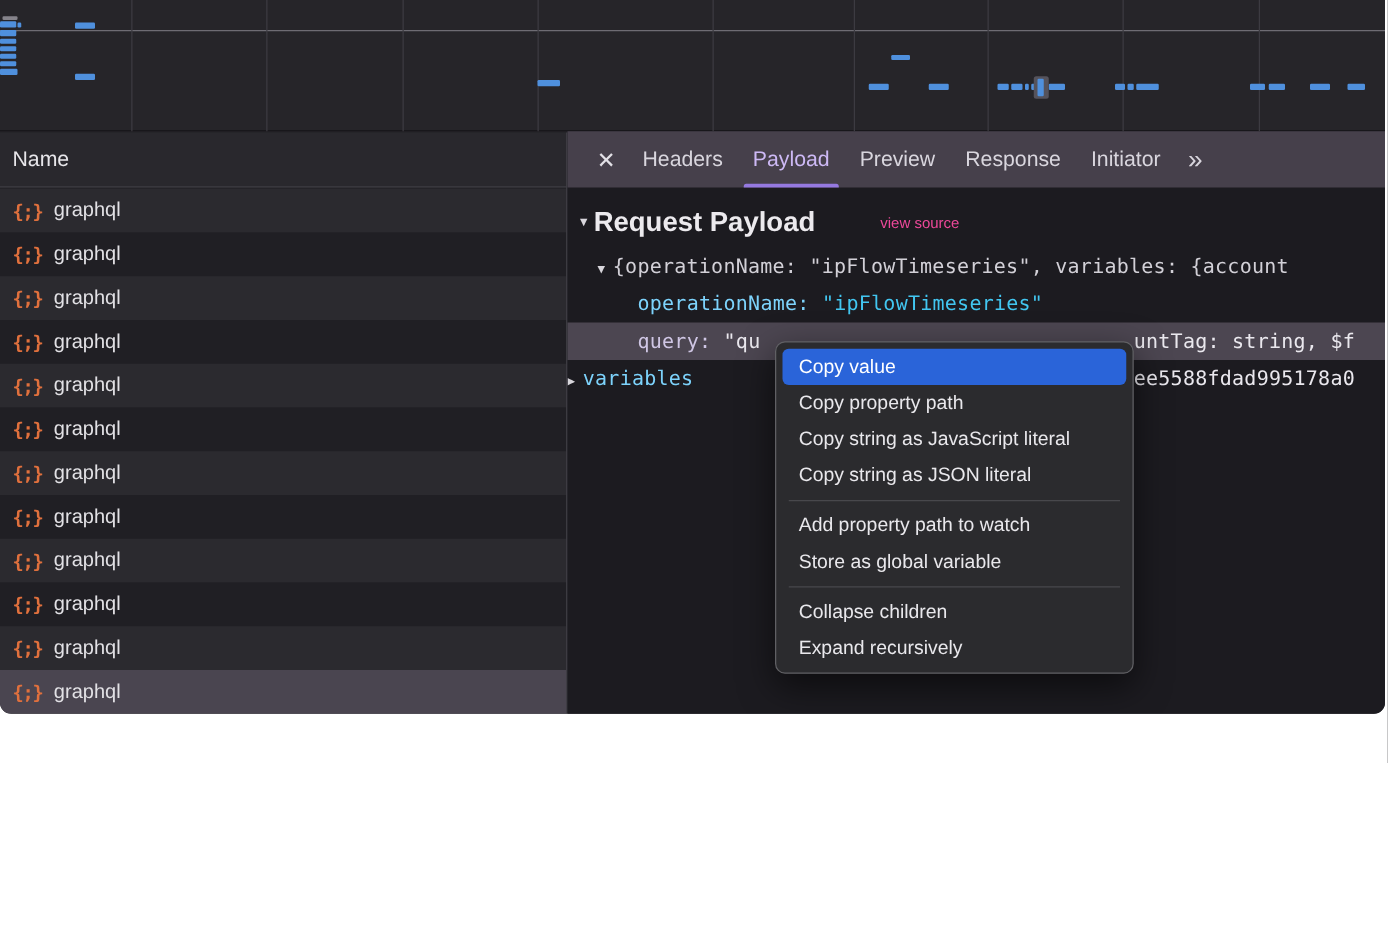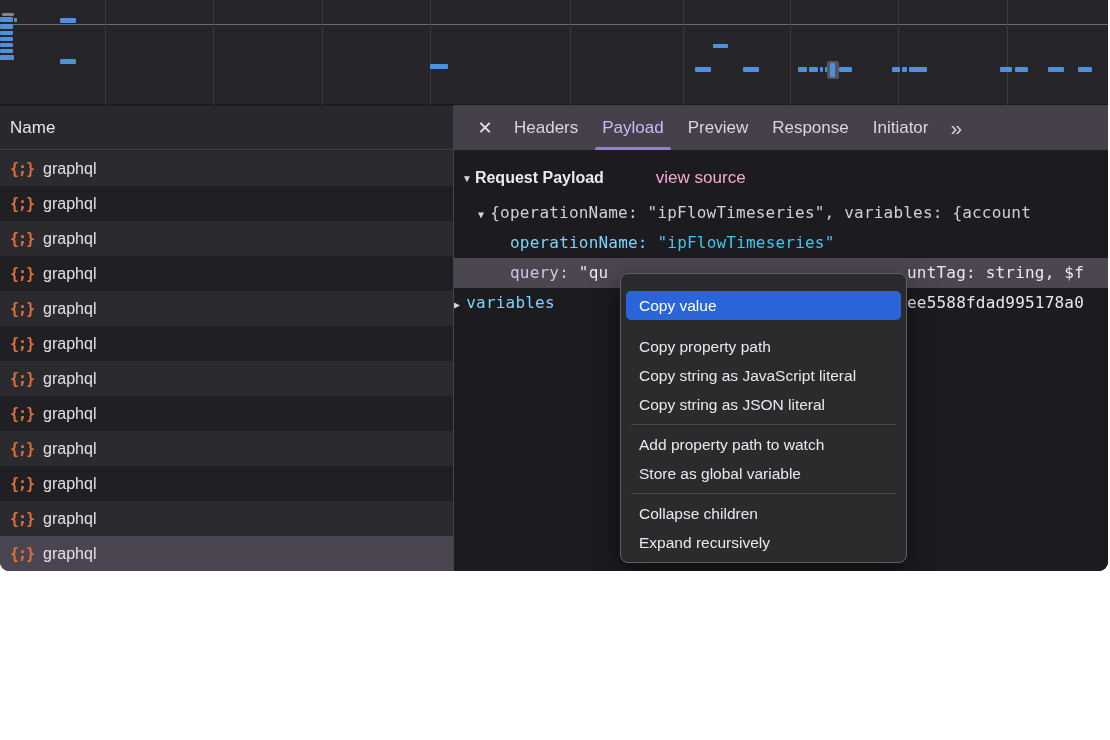--- a/index.html
+++ b/index.html
@@ -41,22 +41,22 @@
   .close-btn { width: 34px; text-align: center; font-size: 18px; color: #e3e1e7; cursor: pointer; }
   .tab { position: relative; height: 45px; line-height: 45px; margin: 0 12px; cursor: pointer; white-space: nowrap; text-align: right; }
   .tab.active { color: #cdb9f5; }
   .tab.active::after { content: ""; position: absolute; left: -7px; right: -7px; bottom: 0;
     height: 3px; background: #9579e0; border-radius: 2px 2px 0 0; }
   .tab-overflow { margin-left: 10px; font-size: 21px; color: #d9d6de; cursor: pointer; }
 
   .payload-head { height: 40px; margin-top: 8px; display: flex; align-items: center;
     padding-left: 8px; }
   .tri { font-size: 10px; color: #d8d6dc; margin-right: 3px; }
-  .payload-title { font-weight: bold; font-size: 16px; color: #eceaee; }
-  .view-source { margin-left: 52px; font-size: 17px; color: #f9a8d4; cursor: pointer; }
+  .payload-title { font-weight: bold; font-size: 22px; color: #eceaee; }
+  .view-source { margin-left: 52px; font-size: 12px; color: #ec4899; cursor: pointer; }
 
   .tree { font-family: "DejaVu Sans Mono", monospace; font-size: 16px; letter-spacing: 0.2px;
     color: #d2d0d7; white-space: nowrap; }
   .tree-row { position: relative; height: 30px; line-height: 30px; overflow: hidden; }
   .tree-row .tri { font-size: 10px; margin-right: 6px; }
   .tree-row.r-preview { padding-left: 24px; }
   .tree-row.r-kv { padding-left: 56px; }
   .tree-row.r-expand { }
   .tree-row.selected { background: #4c4651; }
   .k { color: #7dd3fc; text-align: right; }
@@ -64,21 +64,21 @@
   .v-str { color: #42c6f0; }
   .v-plain { color: #eae8ee; }
   .right-frag { position: absolute; left: 453px; top: 0; }
 
   
   .ctx-menu { position: absolute; left: 620px; top: 273px; width: 287px;
     background: #2b2b2e; border: 1px solid #606064; border-radius: 8px;
     padding: 5px 0; box-shadow: 0 10px 28px rgba(0,0,0,0.55); z-index: 50; }
   .ctx-item { height: 29px; line-height: 29px; padding: 0 18px; font-size: 15.5px;
     color: #e9e8ec; cursor: default; white-space: nowrap; }
-  .ctx-item.highlighted { background: #2a64d9; color: #ffffff; margin: 12px 5px;
+  .ctx-item.highlighted { background: #2a64d9; color: #ffffff; margin: 0 5px;
     padding: 0 13px; border-radius: 5px; }
   .ctx-sep { height: 1px; background: #48484c; margin: 5px 10px; }
 </style>
 </head>
 <body>
 
 <div class="window">
 
   <div class="timeline" id="timeline">
     <div class="hline"></div>

